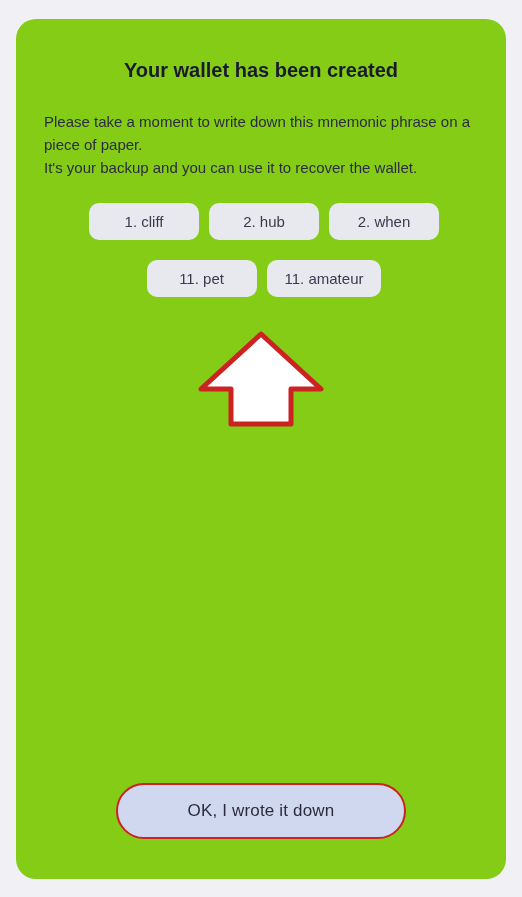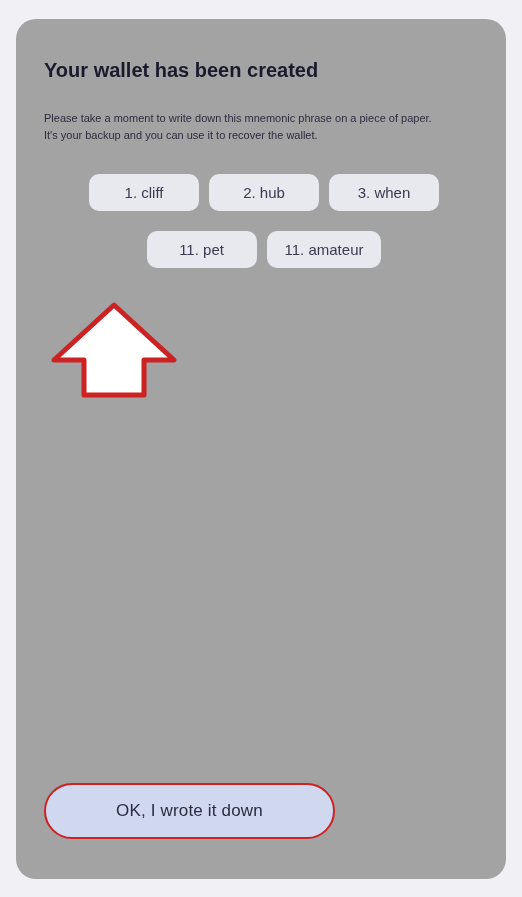--- a/index.html
+++ b/index.html
@@ -14,44 +14,44 @@
       background: #f0f0f5;
       display: flex;
       justify-content: center;
       align-items: center;
       font-family: -apple-system, BlinkMacSystemFont, 'Segoe UI', sans-serif;
     }
 
     .card {
       width: 490px;
       height: 860px;
-      background: #a3a3a3;
+      background: #84cc16;
       border-radius: 20px;
       display: flex;
       flex-direction: column;
-      align-items: flex-start;
+      align-items: center;
       padding: 40px 28px 40px 28px;
       position: relative;
     }
 
     .title {
       font-size: 20px;
       font-weight: 700;
       color: #1a1a2e;
       text-align: center;
       margin-bottom: 28px;
     }
 
     .description {
-      font-size: 11px;
+      font-size: 15px;
       color: #2c2c3e;
       line-height: 1.55;
       text-align: left;
       width: 100%;
-      margin-bottom: 30px;
+      margin-bottom: 24px;
     }
 
     .mnemonic-grid {
       display: flex;
       flex-direction: column;
       gap: 10px;
       width: 100%;
       align-items: center;
       margin-bottom: 24px;
     }
@@ -112,21 +112,21 @@
 
   <div class="description">
     Please take a moment to write down this mnemonic phrase on a piece of paper.<br>
     It's your backup and you can use it to recover the wallet.
   </div>
 
   <div class="mnemonic-grid">
     <div class="mnemonic-row">
       <div class="mnemonic-word">1. cliff</div>
       <div class="mnemonic-word">2. hub</div>
-      <div class="mnemonic-word">3. when</div>
+      <div class="mnemonic-word">2. when</div>
     </div>
     <div class="mnemonic-row">
     </div>
     <div class="mnemonic-row">
       <div class="mnemonic-word">11. pet</div>
       <div class="mnemonic-word">11. amateur</div>
     </div>
   </div>
 
   <div class="arrow-container">

